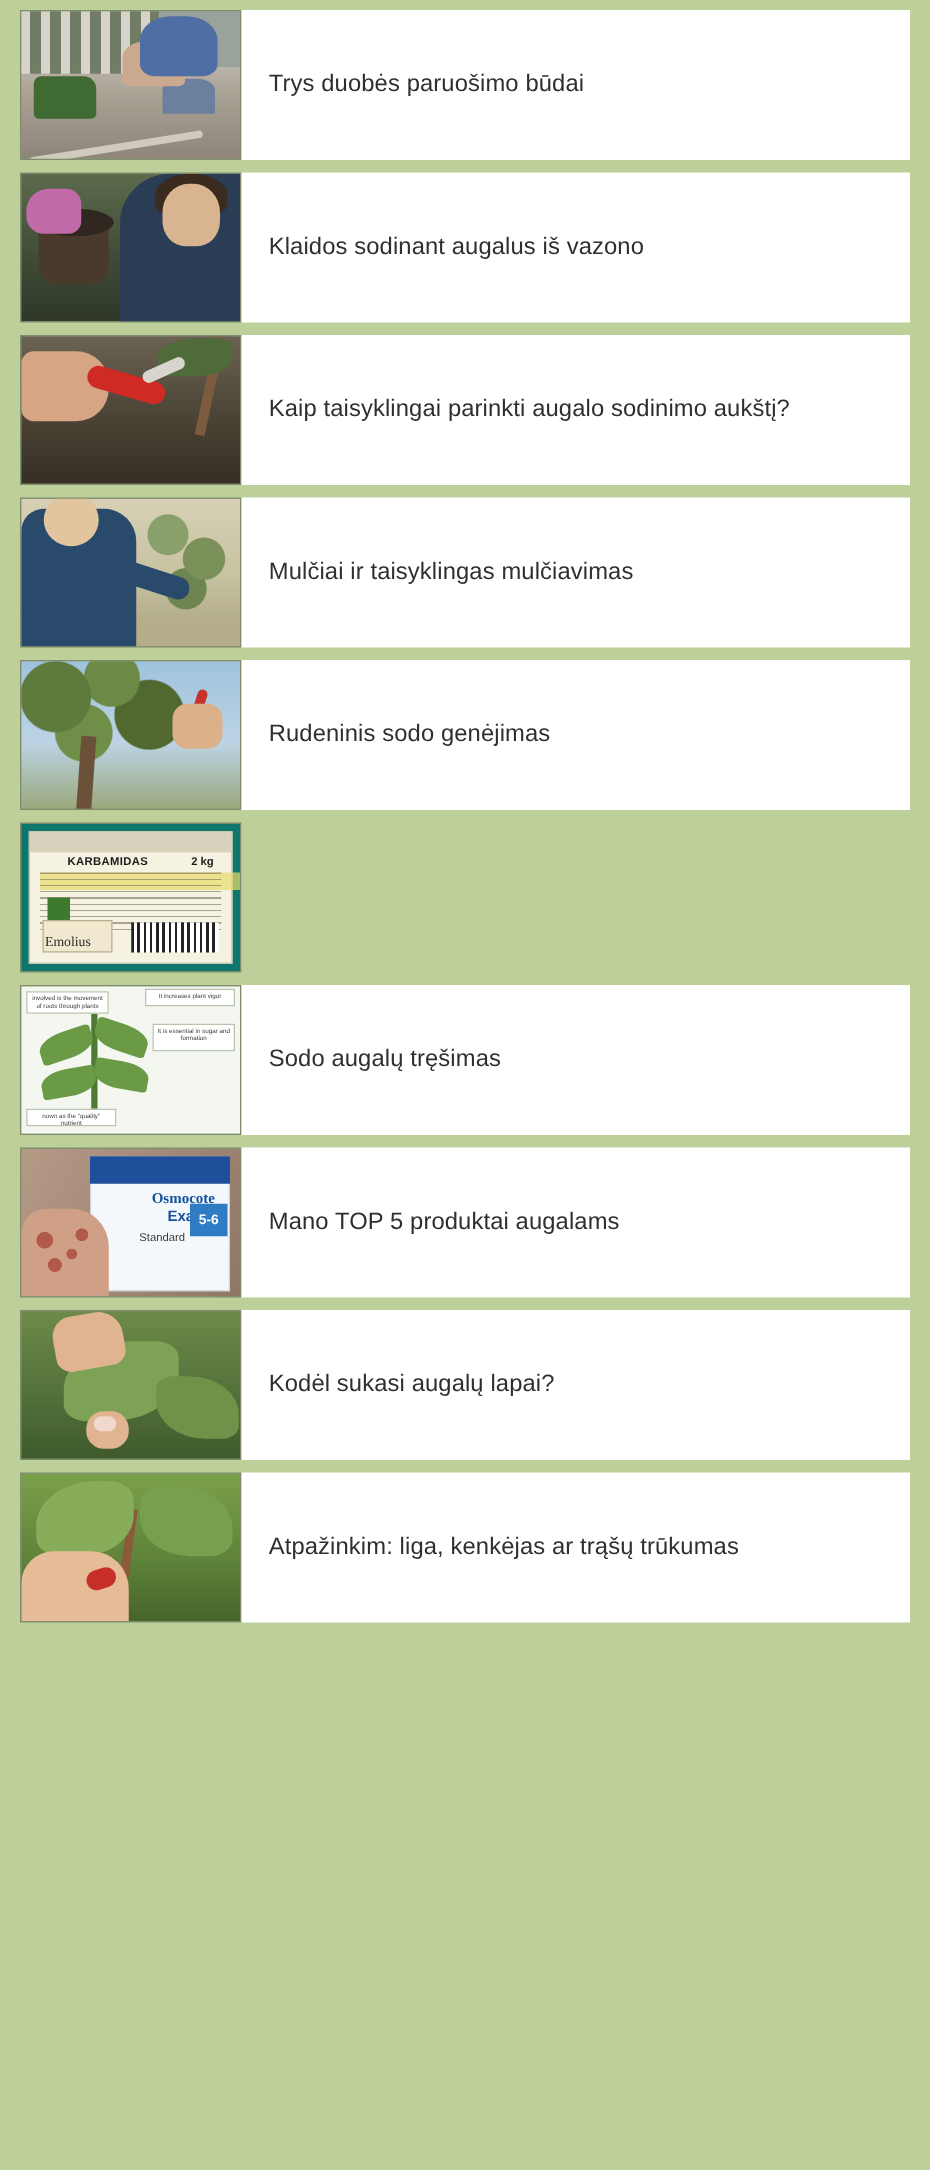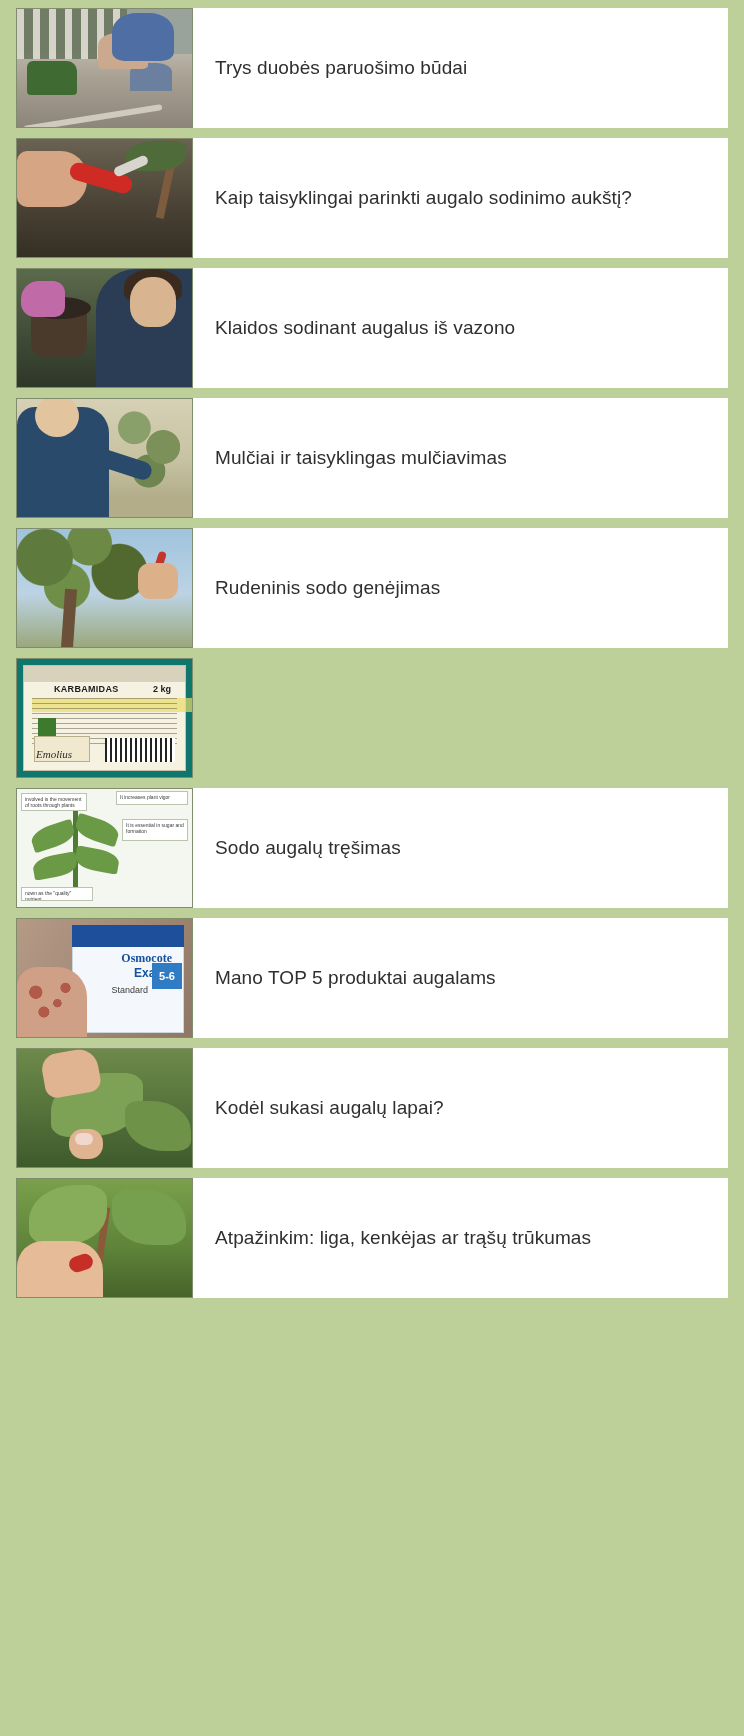--- a/index.html
+++ b/index.html
@@ -18,20 +18,21 @@
   .lesson-list {
     display: flex;
     flex-direction: column;
     gap: 10px;
   }
   .lesson-row {
     display: flex;
     align-items: stretch;
     height: 120px;
     background: transparent;
+    text-align: center;
   }
   .thumb {
     width: 177px;
     height: 120px;
     flex: 0 0 177px;
     overflow: hidden;
     position: relative;
     background: #8a9a77;
     border: 1px solid rgba(0,0,0,0.08);
   }
@@ -249,21 +250,21 @@
   }
   .art-7 .yellowbox {
     position:absolute; left:8px; top:32px; width:160px; height:14px;
     background:#e9dd6c; opacity:0.7;
   }
   .art-7 .logo {
     position:absolute; left:10px; bottom:8px; width:56px; height:26px;
     background:#f0e9cf; border:1px solid #b8ae8c;
   }
   .art-7 .logotext {
-    position:absolute; left:12px; bottom:10px; font-size:11px; font-style:italic;
+    position:absolute; left:12px; bottom:10px; font-size:11px; 
     font-family:"Liberation Serif", serif; color:#2b2b2b;
   }
   .art-7 .barcode {
     position:absolute; right:10px; bottom:8px; width:70px; height:24px;
     background: repeating-linear-gradient(90deg, #222 0 2px, #fff 2px 5px);
   }
   .art-7 .greenmark {
     position:absolute; left:14px; top:52px; width:18px; height:22px;
     background:#3e7a2e;
   }
@@ -428,46 +429,46 @@
         </div>
       </div>
       <div class="title-card">
         <span class="title-text">Trys duobės paruošimo būdai</span>
       </div>
     </div>
 
 
     <div class="lesson-row">
       <div class="thumb">
-        <div class="art art-4">
-          <div class="stem"></div>
-            <div class="leaf"></div>
-          <div class="hand"></div>
-            <div class="tool"></div>
-            <div class="tool2"></div>
-        </div>
-      </div>
-      <div class="title-card">
-        <span class="title-text">Kaip taisyklingai parinkti augalo sodinimo aukštį?</span>
-      </div>
-    </div>
-
-    <div class="lesson-row">
-      <div class="thumb">
         <div class="art art-3">
           <div class="person"></div>
             <div class="hairdark"></div>
             <div class="face"></div>
           <div class="pot"></div>
             <div class="soil"></div>
             <div class="glove"></div>
         </div>
       </div>
       <div class="title-card">
         <span class="title-text">Klaidos sodinant augalus iš vazono</span>
+      </div>
+    </div>
+
+    <div class="lesson-row">
+      <div class="thumb">
+        <div class="art art-4">
+          <div class="stem"></div>
+            <div class="leaf"></div>
+          <div class="hand"></div>
+            <div class="tool"></div>
+            <div class="tool2"></div>
+        </div>
+      </div>
+      <div class="title-card">
+        <span class="title-text">Kaip taisyklingai parinkti augalo sodinimo aukštį?</span>
       </div>
     </div>
 
     <div class="lesson-row">
       <div class="thumb">
         <div class="art art-5">
           <div class="bush"></div>
             <div class="ground"></div>
           <div class="jacket"></div>
             <div class="head"></div>

